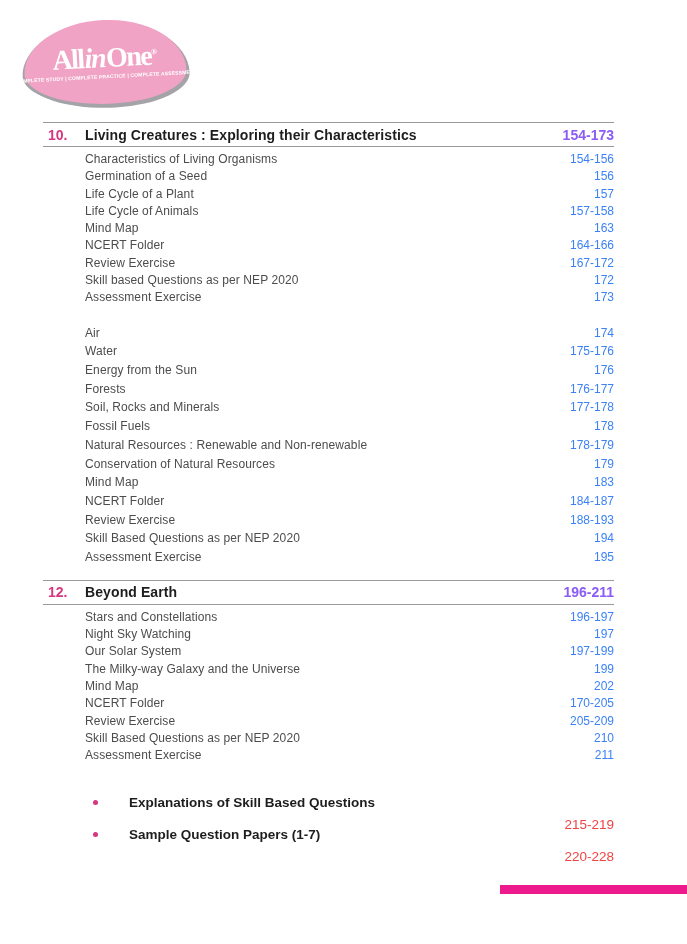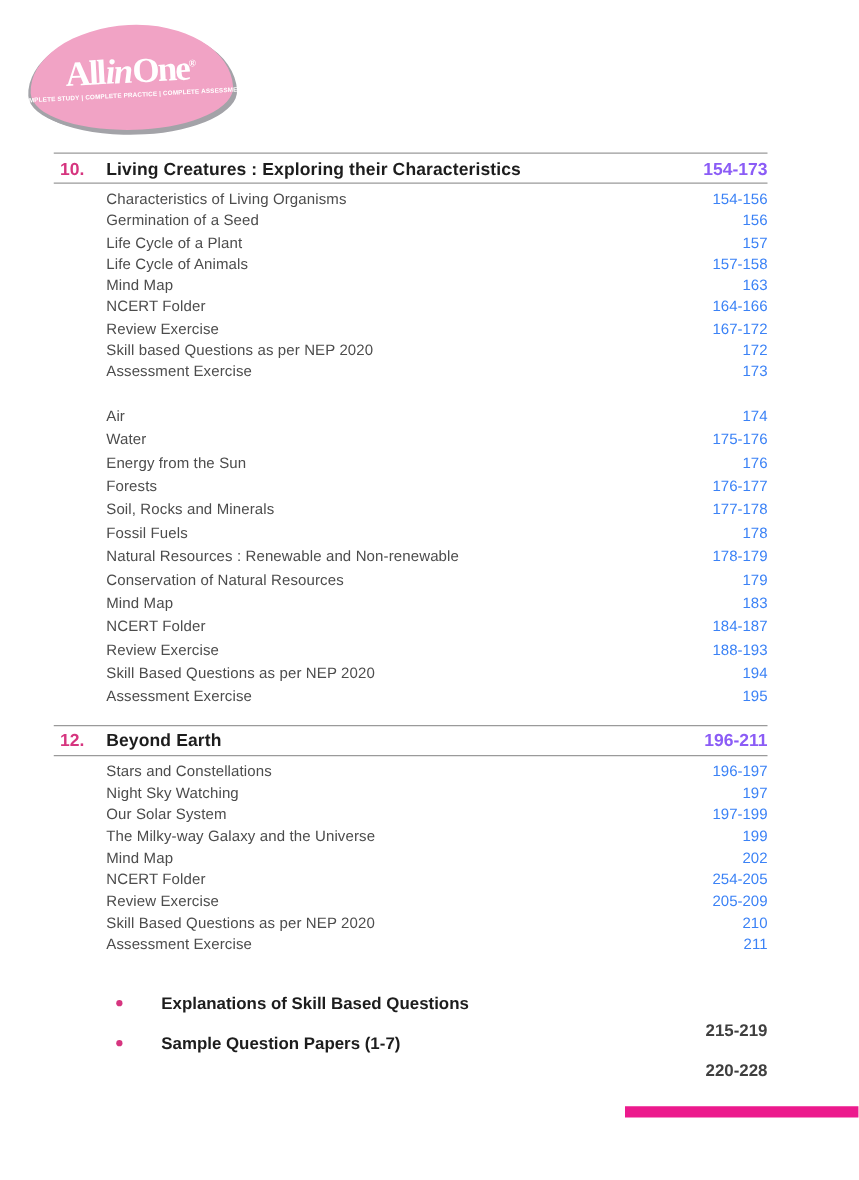--- a/index.html
+++ b/index.html
@@ -57,21 +57,21 @@
   .item-pages { color:#3b82f6; }
 
   
   .extras { margin-top:14px; }
   .extra-row { display:flex; align-items:center; height:22px; margin-bottom:10px; }
   .bullet {
     flex:0 0 5px; width:5px; height:5px; border-radius:50%;
     background: var(--accent-pink, #d6357f); margin:0 11px 0 50px;
   }
   .extra-label { flex:1; font-weight:bold; font-size:13.5px; color:#1d1d1d;margin-left:20px; }
-  .extra-pages { font-weight:bold; font-size:13.5px; color:#404040;margin-top:44px; }
+  .extra-pages { font-weight:normal; font-size:13.5px; color:#ef4444;margin-top:44px; }
 
   
   .footer-bar {
     position:absolute; left:500px; top:885px; width:187px; height:9px;
     background: var(--bar-pink, #ec1a8d);
   }
 </style>
 </head>
 <body>
 
@@ -211,21 +211,21 @@
         <li>
             <span class="item-label">The Milky-way Galaxy and the Universe</span>
             <span class="item-pages">199</span>
           </li>
         <li>
             <span class="item-label">Mind Map</span>
             <span class="item-pages">202</span>
           </li>
         <li>
             <span class="item-label">NCERT Folder</span>
-            <span class="item-pages">254-205</span>
+            <span class="item-pages">170-205</span>
           </li>
         <li>
             <span class="item-label">Review Exercise</span>
             <span class="item-pages">205-209</span>
           </li>
         <li>
             <span class="item-label">Skill Based Questions as per NEP 2020</span>
             <span class="item-pages">210</span>
           </li>
         <li>

